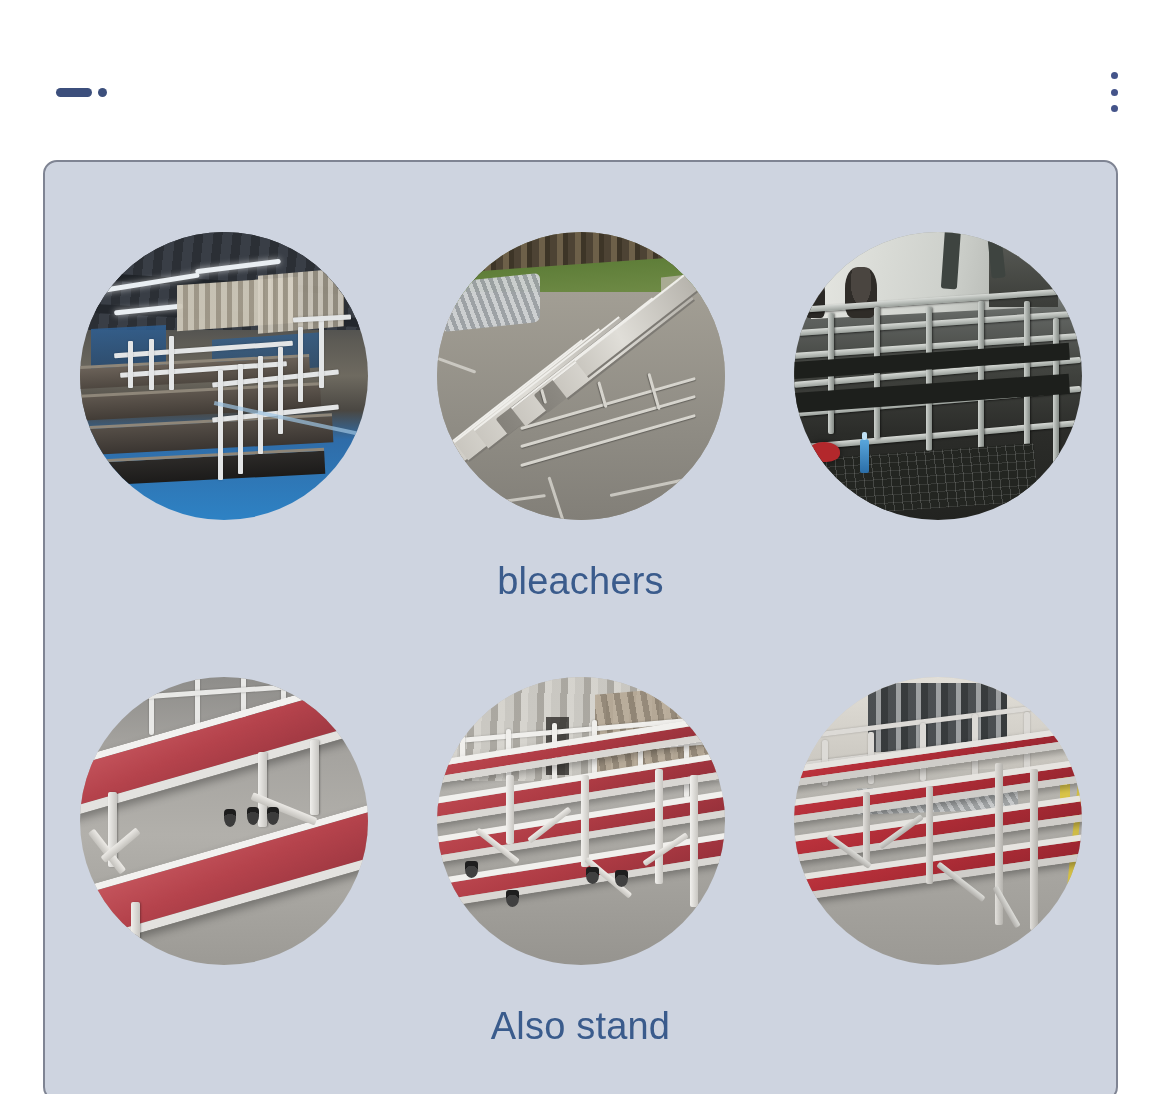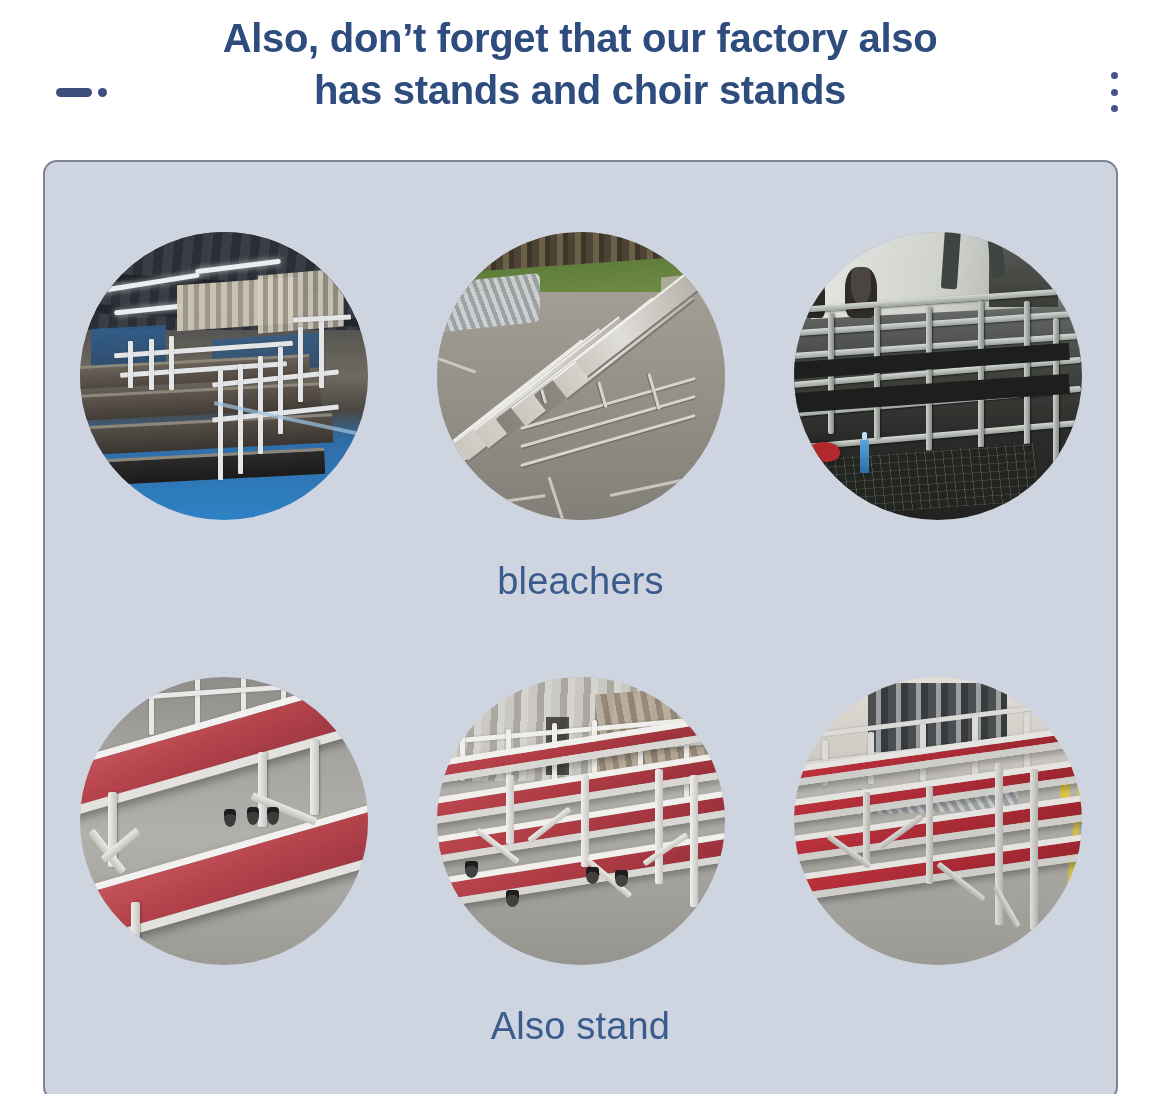--- a/index.html
+++ b/index.html
@@ -439,22 +439,20 @@
 
 <div class="page">
 
   <div class="header">
 
     <div class="collapse-icon">
       <span class="bar"></span>
       <span class="dot"></span>
     </div>
 
-    <div class="header-title">Also, don’t forget that our factory also
-has stands and choir stands</div>
 
     <div class="more-menu">
       <span class="mdot"></span>
       <span class="mdot"></span>
       <span class="mdot"></span>
     </div>
   </div>
 
   <div class="panel">
 

